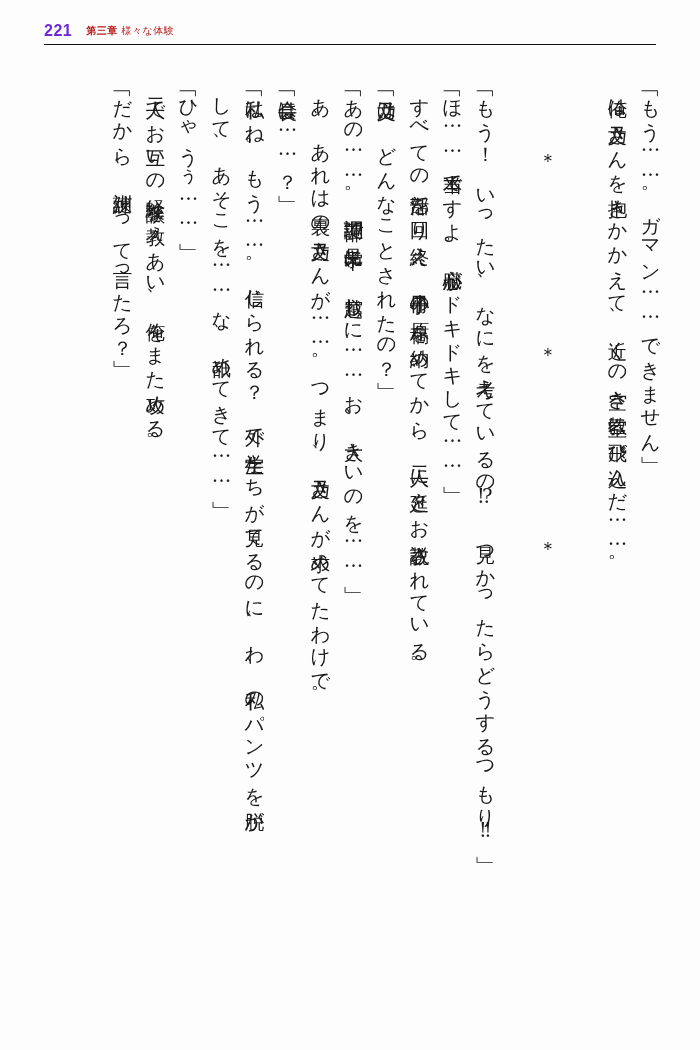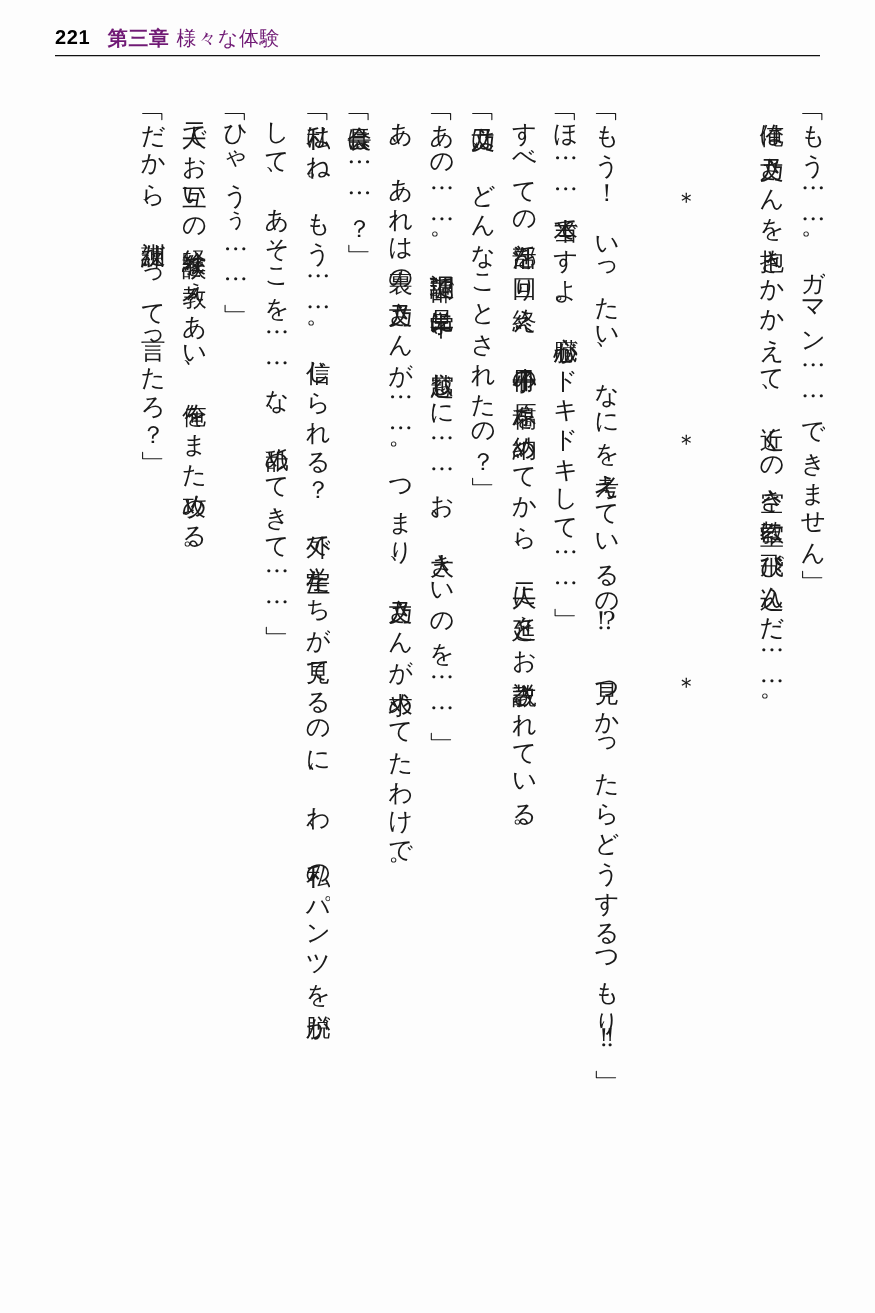--- a/index.html
+++ b/index.html
@@ -32,26 +32,26 @@
     padding: 0 44px;
     display: flex;
     align-items: center;
     gap: 14px;
   }
   .page-number {
     font-family: "Liberation Sans", sans-serif;
     font-weight: bold;
     font-size: 16px;
     letter-spacing: 0.5px;
-    color: #000000;
+    color: #6d28d9;
   }
   .chapter-label {
     font-family: "DejaVu Serif", serif;
-    font-size: 16px;
-    color: #701a75;
+    font-size: 10px;
+    color: #b91c1c;
     letter-spacing: 0.5px;
   }
   .chapter-label .chap-num {
     font-weight: bold;
   }
   .header-rule {
     position: absolute;
     top: 44px;
     left: 44px;
     width: 612px;

